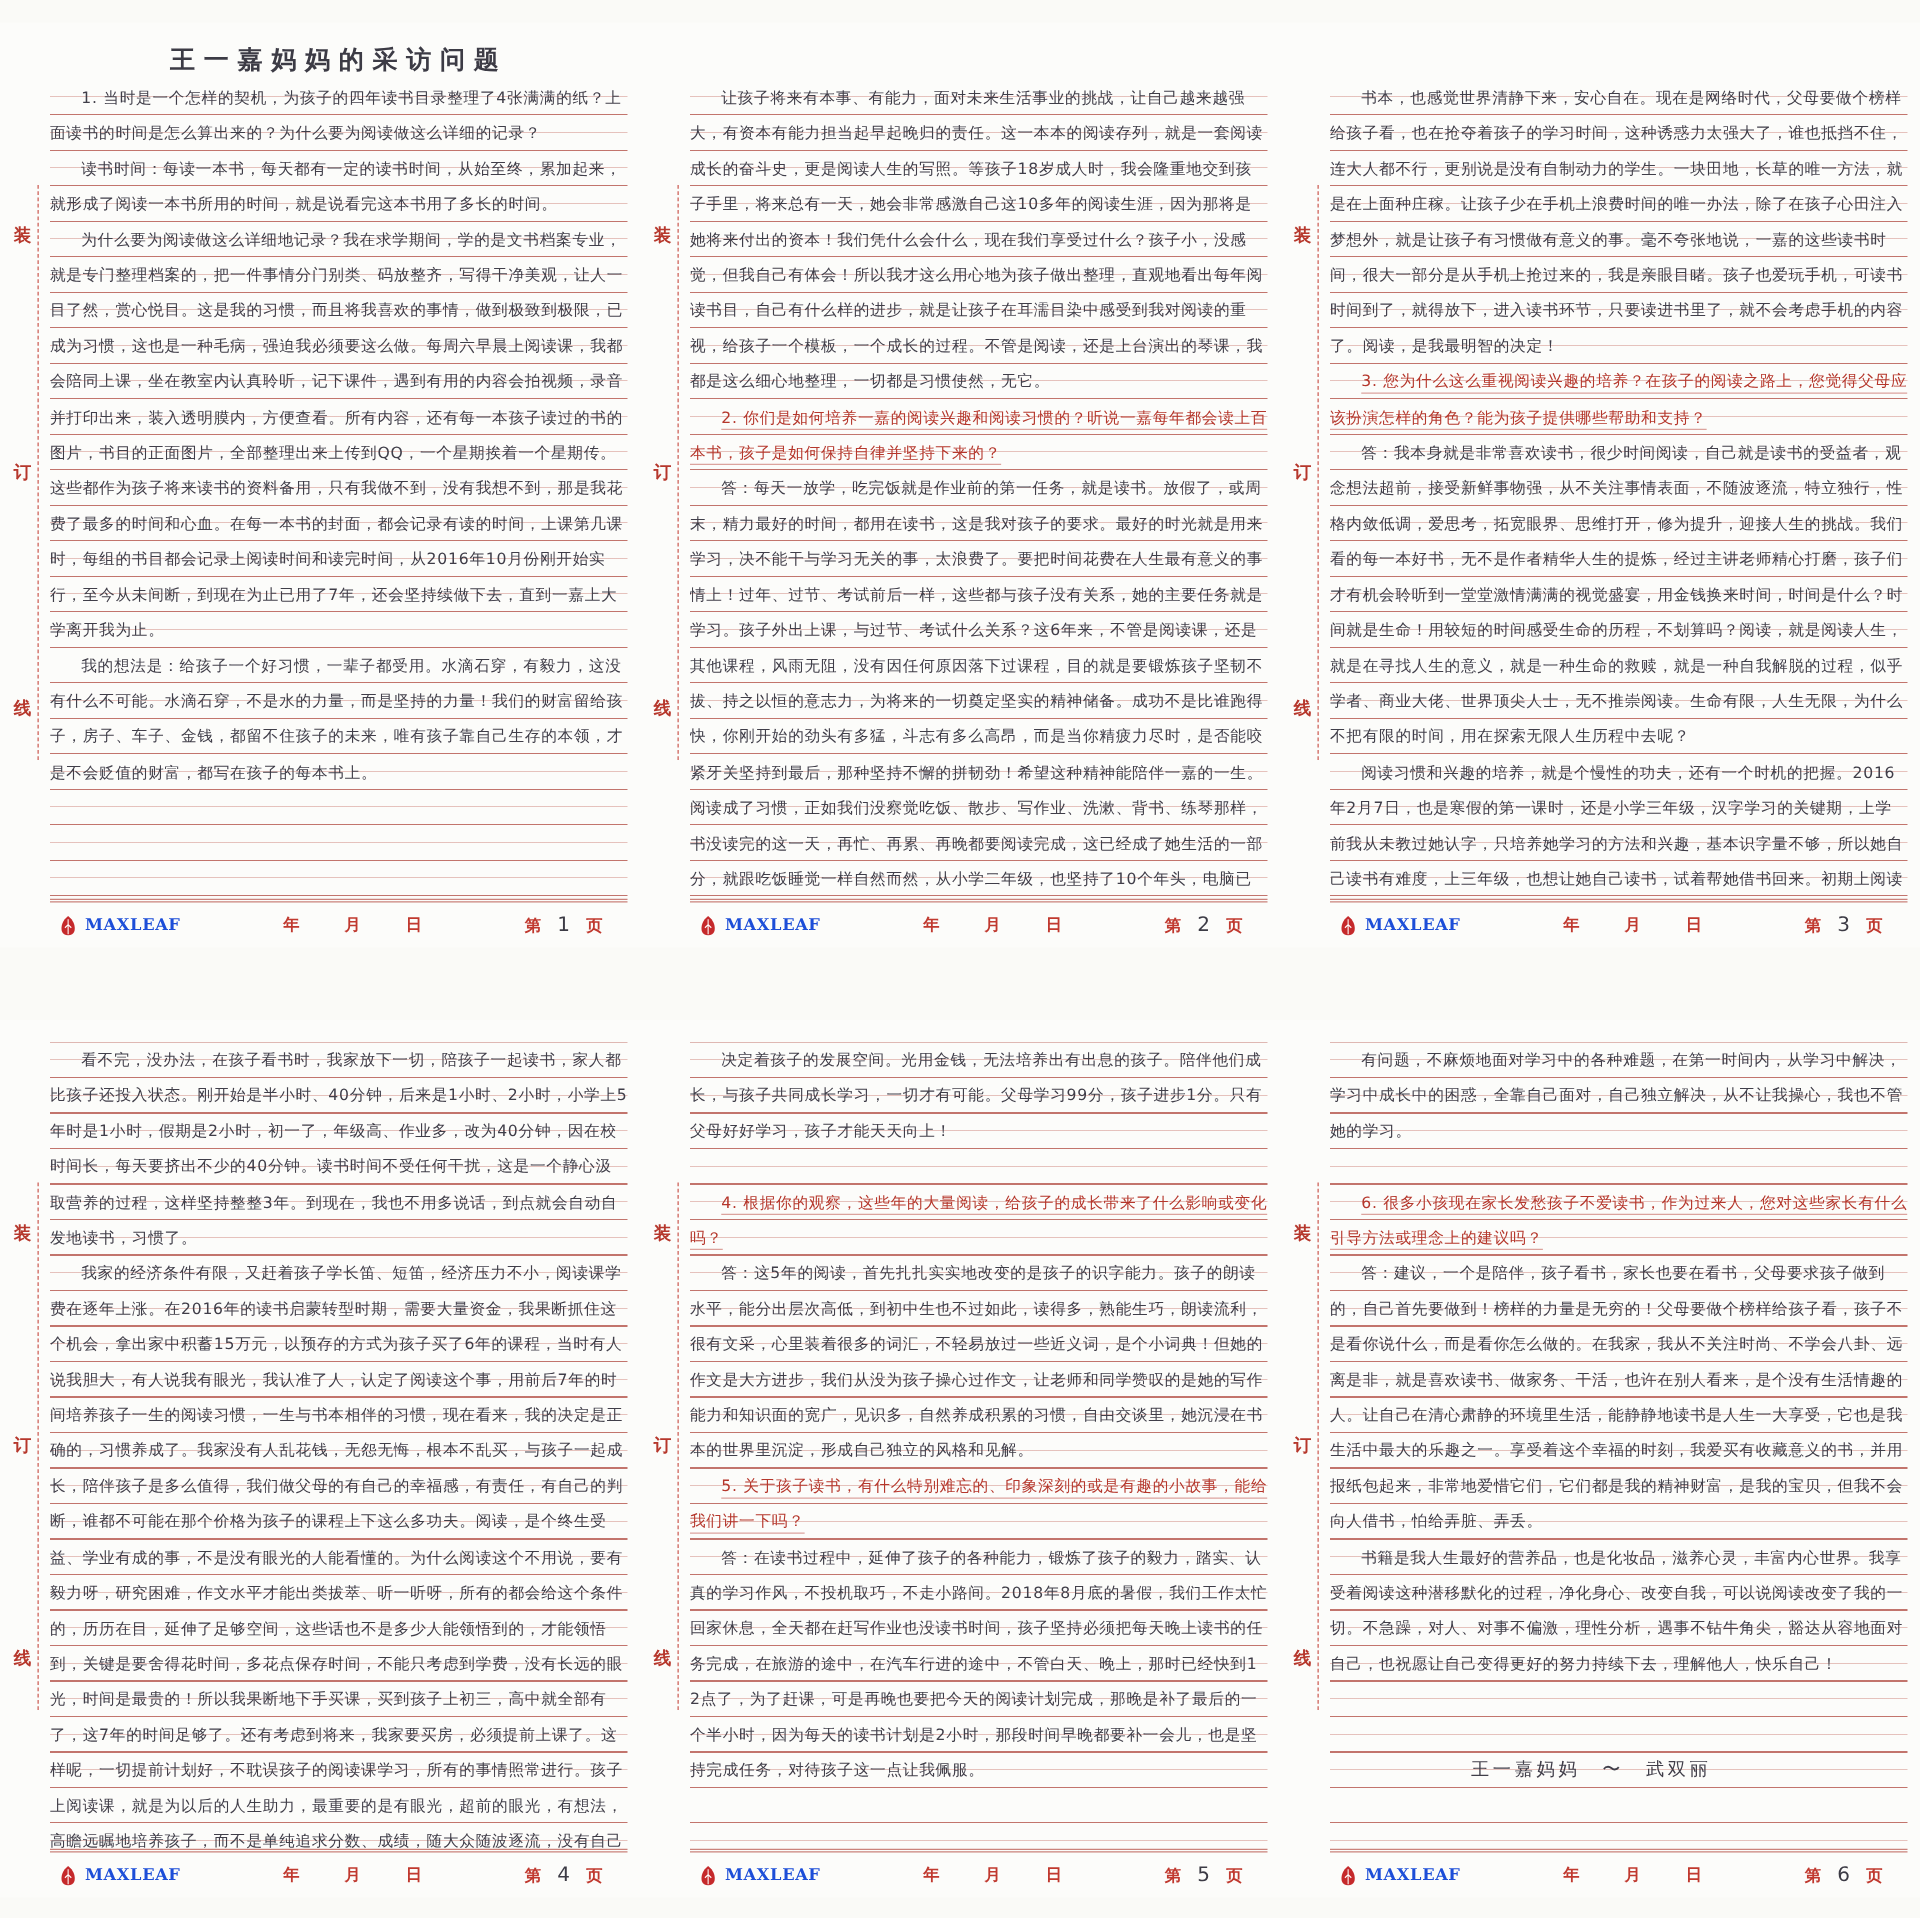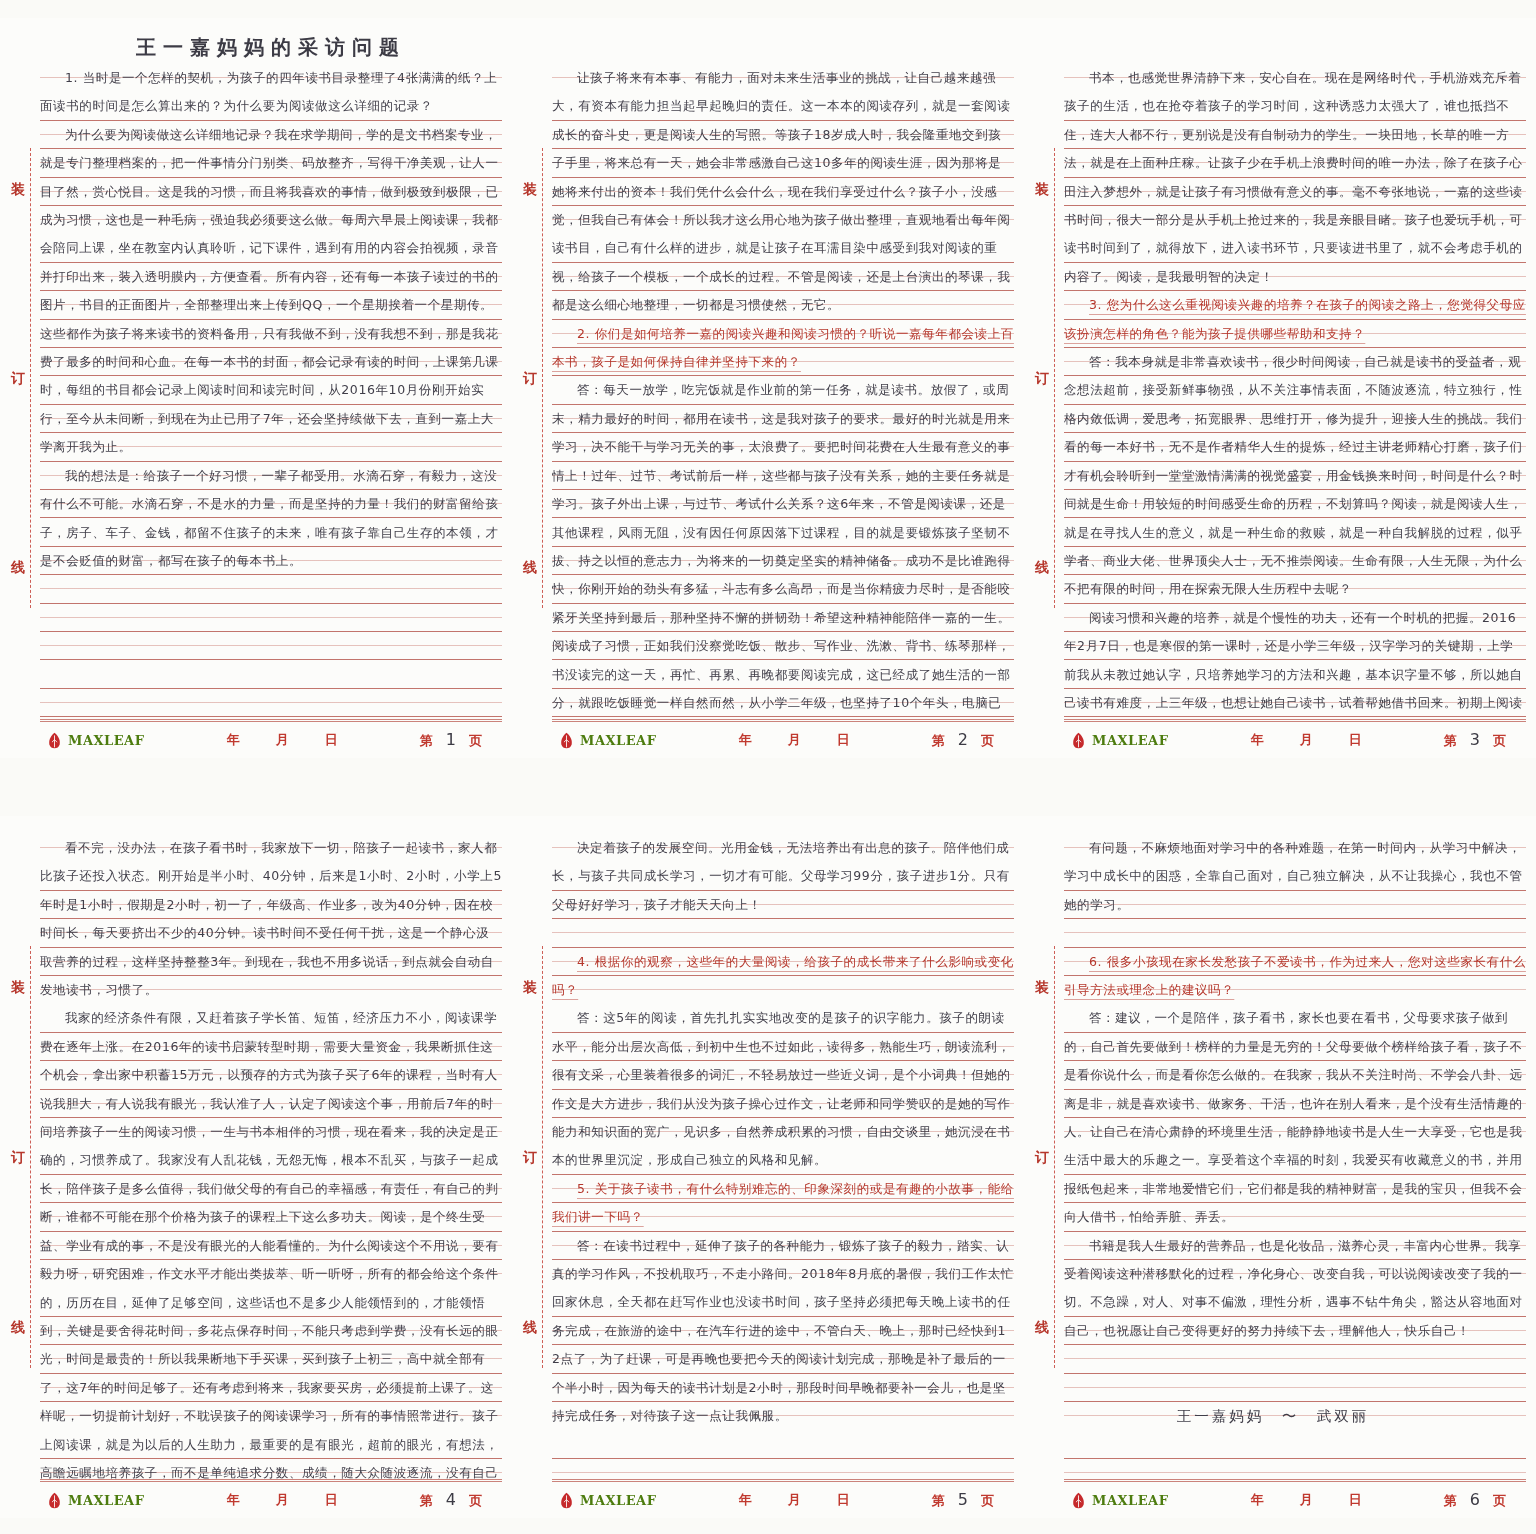--- a/index.html
+++ b/index.html
@@ -45,21 +45,21 @@
   }
   .blk.sig{text-align:center;padding-right:44px;text-indent:0;font-size:14.5px;letter-spacing:3px}
   .gap{width:100%}
   
   .pfooter{
     flex:none;height:36px;border-top:3px double rgba(176,66,56,.65);
     display:flex;align-items:center;justify-content:space-between;padding:0 6px;
   }
   .brand{display:flex;align-items:center;gap:5px}
   .brand svg{display:block}
-  .brandtext{font-weight:bold;font-size:13px;letter-spacing:.5px;color:#4d7c0f;font-family:"DejaVu Serif",serif}
+  .brandtext{font-weight:bold;font-size:13px;letter-spacing:.5px;color:#1d4ed8;font-family:"DejaVu Serif",serif}
   .datefield{display:flex;gap:36px;color:#c0392f;font-weight:bold;font-size:13px}
   .pageno{display:flex;align-items:baseline;gap:13px;padding-right:14px}
   .pfx,.sfx{color:#c0392f;font-weight:bold;font-size:13px}
   .num{color:#3c3b45;font-size:16px}
 </style>
 </head>
 <body>
 
 <div id="sheet">
     <div class="page" style="left: 0px; top: 18px; height: 740px;">
@@ -67,20 +67,21 @@
         <span class="bchar">装</span>
         <span class="bchar">订</span>
         <span class="bchar">线</span>
       </div>
       <div class="paper">
         <div class="headspace">
           <div class="doc-title">王一嘉妈妈的采访问题</div>
         </div>
         <div class="rules">
           <p class="blk ink">1. 当时是一个怎样的契机，为孩子的四年读书目录整理了4张满满的纸？上面读书的时间是怎么算出来的？为什么要为阅读做这么详细的记录？</p>
+          <p class="blk ink">读书时间：每读一本书，每天都有一定的读书时间，从始至终，累加起来，就形成了阅读一本书所用的时间，就是说看完这本书用了多长的时间。</p>
           <p class="blk ink">为什么要为阅读做这么详细地记录？我在求学期间，学的是文书档案专业，就是专门整理档案的，把一件事情分门别类、码放整齐，写得干净美观，让人一目了然，赏心悦目。这是我的习惯，而且将我喜欢的事情，做到极致到极限，已成为习惯，这也是一种毛病，强迫我必须要这么做。每周六早晨上阅读课，我都会陪同上课，坐在教室内认真聆听，记下课件，遇到有用的内容会拍视频，录音并打印出来，装入透明膜内，方便查看。所有内容，还有每一本孩子读过的书的图片，书目的正面图片，全部整理出来上传到QQ，一个星期挨着一个星期传。这些都作为孩子将来读书的资料备用，只有我做不到，没有我想不到，那是我花费了最多的时间和心血。在每一本书的封面，都会记录有读的时间，上课第几课时，每组的书目都会记录上阅读时间和读完时间，从2016年10月份刚开始实行，至今从未间断，到现在为止已用了7年，还会坚持续做下去，直到一嘉上大学离开我为止。</p>
           <p class="blk ink">我的想法是：给孩子一个好习惯，一辈子都受用。水滴石穿，有毅力，这没有什么不可能。水滴石穿，不是水的力量，而是坚持的力量！我们的财富留给孩子，房子、车子、金钱，都留不住孩子的未来，唯有孩子靠自己生存的本领，才是不会贬值的财富，都写在孩子的每本书上。</p>
         </div>
         <div class="pfooter">
           <div class="brand">
             <svg width="17" height="17" viewBox="0 0 20 20">
               <path d="M10 1C5 5 3 10 4 15c1 3 3 4 6 4s5-1 6-4c1-5-1-10-6-14z" fill="#c5292b"></path>
               <path d="M10 4v14M10 9l-3 3M10 9l3 3" stroke="#ffffff" stroke-width="1" fill="none"></path>
             </svg>
             <span class="brandtext">MAXLEAF</span>
@@ -134,21 +135,21 @@
     </div>
     <div class="page" style="left: 1024px; top: 18px; height: 740px;">
       <div class="binding">
         <span class="bchar">装</span>
         <span class="bchar">订</span>
         <span class="bchar">线</span>
       </div>
       <div class="paper">
         <div class="headspace"></div>
         <div class="rules">
-          <p class="blk ink">书本，也感觉世界清静下来，安心自在。现在是网络时代，手机游戏充斥着孩子的生活，也在抢夺着孩子的学习时间，这种诱惑力太强大了，谁也抵挡不住，连大人都不行，更别说是没有自制动力的学生。一块田地，长草的唯一方法，就是在上面种庄稼。让孩子少在手机上浪费时间的唯一办法，除了在孩子心田注入梦想外，就是让孩子有习惯做有意义的事。毫不夸张地说，一嘉的这些读书时间，很大一部分是从手机上抢过来的，我是亲眼目睹。孩子也爱玩手机，可读书时间到了，就得放下，进入读书环节，只要读进书里了，就不会考虑手机的内容了。阅读，是我最明智的决定！</p>
+          <p class="blk ink">书本，也感觉世界清静下来，安心自在。现在是网络时代，父母要做个榜样给孩子看，也在抢夺着孩子的学习时间，这种诱惑力太强大了，谁也抵挡不住，连大人都不行，更别说是没有自制动力的学生。一块田地，长草的唯一方法，就是在上面种庄稼。让孩子少在手机上浪费时间的唯一办法，除了在孩子心田注入梦想外，就是让孩子有习惯做有意义的事。毫不夸张地说，一嘉的这些读书时间，很大一部分是从手机上抢过来的，我是亲眼目睹。孩子也爱玩手机，可读书时间到了，就得放下，进入读书环节，只要读进书里了，就不会考虑手机的内容了。阅读，是我最明智的决定！</p>
           <p class="blk red">3. 您为什么这么重视阅读兴趣的培养？在孩子的阅读之路上，您觉得父母应该扮演怎样的角色？能为孩子提供哪些帮助和支持？</p>
           <p class="blk ink">答：我本身就是非常喜欢读书，很少时间阅读，自己就是读书的受益者，观念想法超前，接受新鲜事物强，从不关注事情表面，不随波逐流，特立独行，性格内敛低调，爱思考，拓宽眼界、思维打开，修为提升，迎接人生的挑战。我们看的每一本好书，无不是作者精华人生的提炼，经过主讲老师精心打磨，孩子们才有机会聆听到一堂堂激情满满的视觉盛宴，用金钱换来时间，时间是什么？时间就是生命！用较短的时间感受生命的历程，不划算吗？阅读，就是阅读人生，就是在寻找人生的意义，就是一种生命的救赎，就是一种自我解脱的过程，似乎学者、商业大佬、世界顶尖人士，无不推崇阅读。生命有限，人生无限，为什么不把有限的时间，用在探索无限人生历程中去呢？</p>
           <p class="blk ink">阅读习惯和兴趣的培养，就是个慢性的功夫，还有一个时机的把握。2016年2月7日，也是寒假的第一课时，还是小学三年级，汉字学习的关键期，上学前我从未教过她认字，只培养她学习的方法和兴趣，基本识字量不够，所以她自己读书有难度，上三年级，也想让她自己读书，试着帮她借书回来。初期上阅读课，能认多少字，但读懂很多，错不了小事，在家大都的，怎么不去看，有朋友借本书。</p>
         </div>
         <div class="pfooter">
           <div class="brand">
             <svg width="17" height="17" viewBox="0 0 20 20">
               <path d="M10 1C5 5 3 10 4 15c1 3 3 4 6 4s5-1 6-4c1-5-1-10-6-14z" fill="#c5292b"></path>
               <path d="M10 4v14M10 9l-3 3M10 9l3 3" stroke="#ffffff" stroke-width="1" fill="none"></path>
             </svg>

